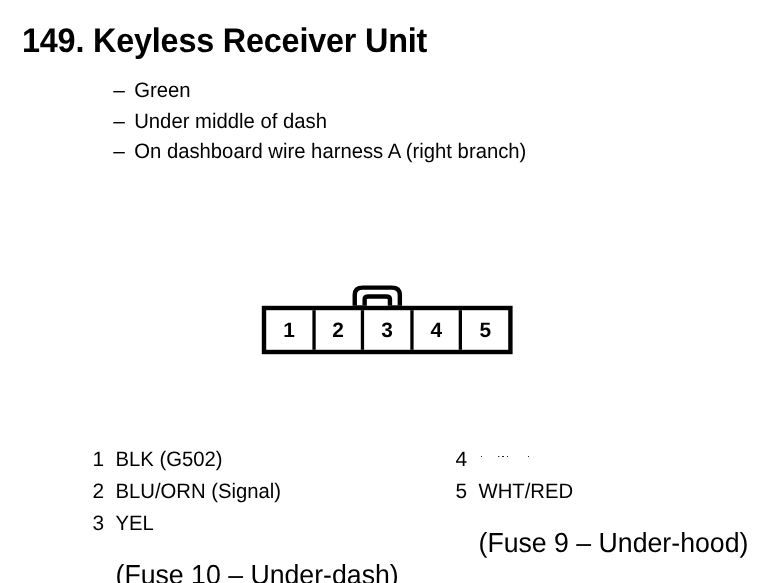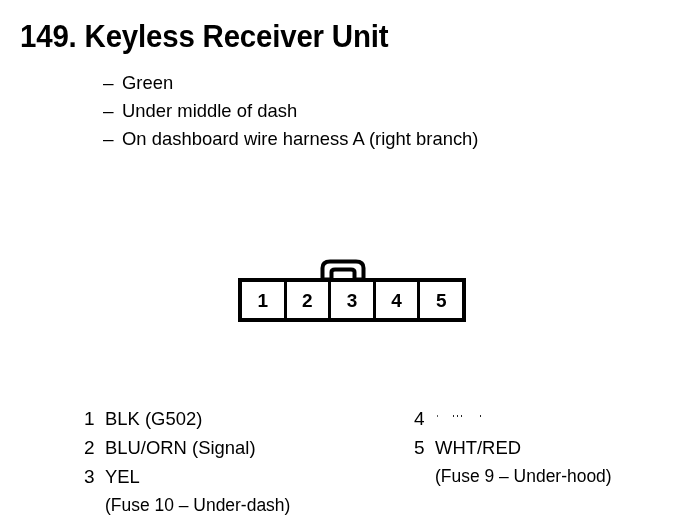--- a/index.html
+++ b/index.html
@@ -122,23 +122,24 @@
   .legend-num {
     flex: 0 0 21px;
     width: 21px;
   }
   .legend-label {
     transform: scaleX(0.97);
     transform-origin: left center;
   }
   .legend-sub {
     padding-left: 21px;
-    font-size: 18px;
+    font-size: 25px;
     line-height: 29px;
     white-space: nowrap;
+    margin-top: 18px;
   }
   .legend-sub span {
     display: inline-block;
     transform: scaleX(0.97);
     transform-origin: left center;
   }
 
   
   .legend-label.degraded {
     position: relative;

